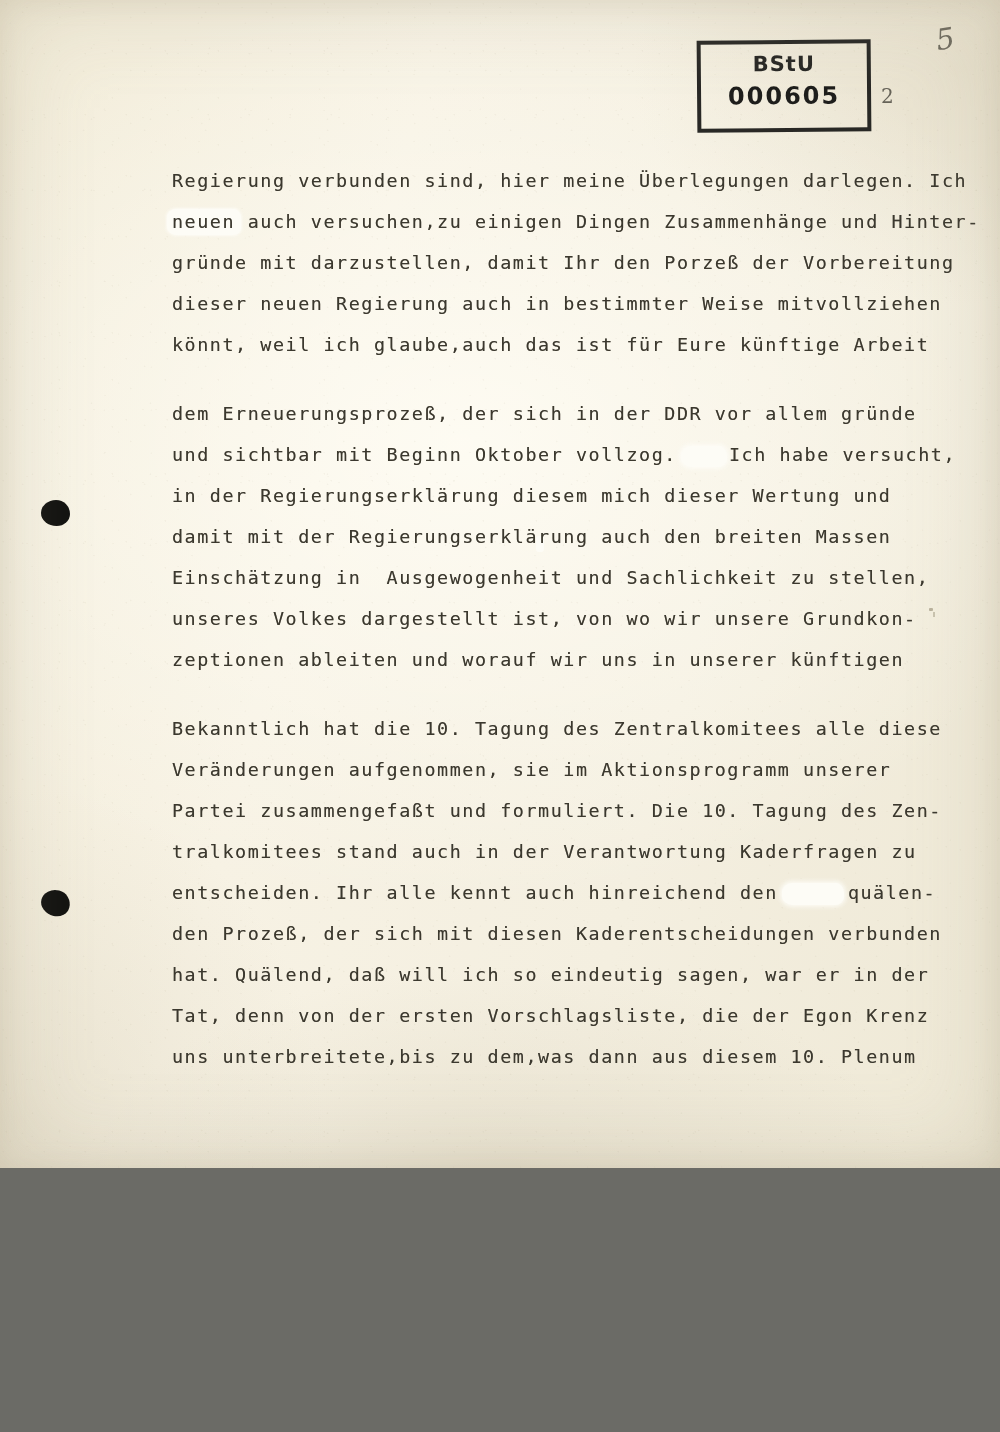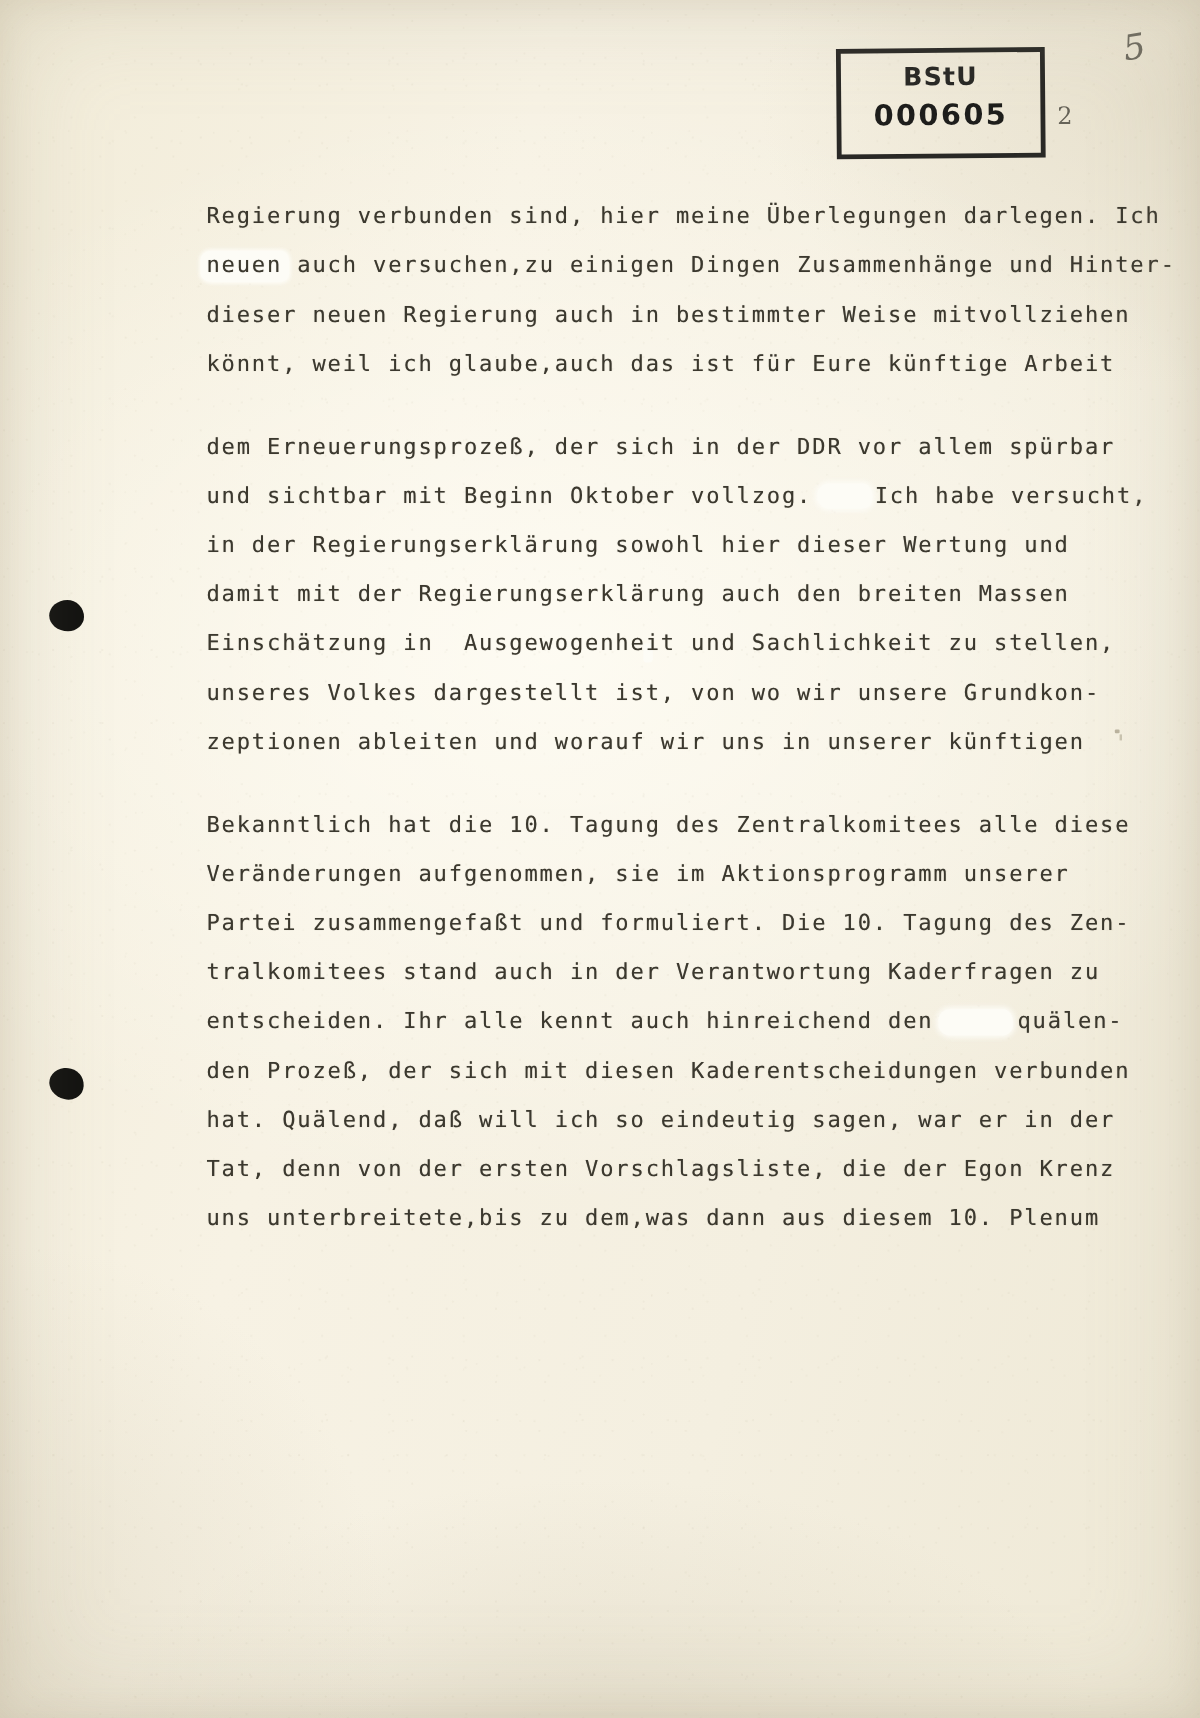--- a/index.html
+++ b/index.html
@@ -4,21 +4,21 @@
 <title>BStU 000605</title>
 <style>
   html, body {
     margin: 0;
     padding: 0;
     background: #6b6b66;
   }
   .page {
     position: relative;
     width: 1000px;
-    height: 1432px;
+    height: 1168px;
     margin: 0 auto;
     overflow: hidden;
     background-color: #f6f1e2;
     background-image:
       radial-gradient(ellipse 900px 640px at 46% 38%, rgba(255,253,245,0.85) 0%, rgba(255,253,245,0.0) 72%),
       radial-gradient(ellipse 420px 300px at 96% 6%,  rgba(222,214,192,0.55) 0%, rgba(222,214,192,0) 78%),
       radial-gradient(ellipse 380px 420px at 2% 96%,  rgba(219,211,189,0.50) 0%, rgba(219,211,189,0) 80%),
       radial-gradient(ellipse 500px 260px at 50% 101%,rgba(216,208,186,0.45) 0%, rgba(216,208,186,0) 82%),
       linear-gradient(105deg, #f2ecd9 0%, #f7f2e4 34%, #f4efe0 66%, #eee8d5 100%);
     font-family: "DejaVu Sans Mono", "Liberation Mono", monospace;
@@ -206,27 +206,28 @@
 
   <div class="speck s1"></div>
   <div class="speck s2"></div>
 
   <div class="redaction-tail"></div>
 
   <div class="body-text">
       <div class="para">
         <div class="line">Regierung verbunden sind, hier meine Überlegungen darlegen. Ich</div>
         <div class="line"><span class="wite-word">neuen</span> auch versuchen,zu einigen Dingen Zusammenhänge und Hinter-</div>
+        <div class="line">gründe mit darzustellen, damit Ihr den Porzeß der Vorbereitung</div>
         <div class="line">dieser neuen Regierung auch in bestimmter Weise mitvollziehen</div>
         <div class="line">könnt, weil ich glaube,auch das ist für Eure künftige Arbeit</div>
       </div>
       <div class="para">
-        <div class="line">dem Erneuerungsprozeß, der sich in der DDR vor allem spürbar</div>
+        <div class="line">dem Erneuerungsprozeß, der sich in der DDR vor allem gründe</div>
         <div class="line">und sichtbar mit Beginn Oktober vollzog.<span class="wite-blob b1"></span>Ich habe versucht,</div>
-        <div class="line">in der Regierungserklärung sowohl hier dieser Wertung und</div>
+        <div class="line">in der Regierungserklärung diesem mich dieser Wertung und</div>
         <div class="line">damit mit der Regierungserklärung auch den breiten Massen</div>
         <div class="line">Einschätzung in  Ausgewogenheit und Sachlichkeit zu stellen,</div>
         <div class="line">unseres Volkes dargestellt ist, von wo wir unsere Grundkon-</div>
         <div class="line">zeptionen ableiten und worauf wir uns in unserer künftigen</div>
       </div>
       <div class="para">
         <div class="line">Bekanntlich hat die 10. Tagung des Zentralkomitees alle diese</div>
         <div class="line">Veränderungen aufgenommen, sie im Aktionsprogramm unserer</div>
         <div class="line">Partei zusammengefaßt und formuliert. Die 10. Tagung des Zen-</div>
         <div class="line">tralkomitees stand auch in der Verantwortung Kaderfragen zu</div>

